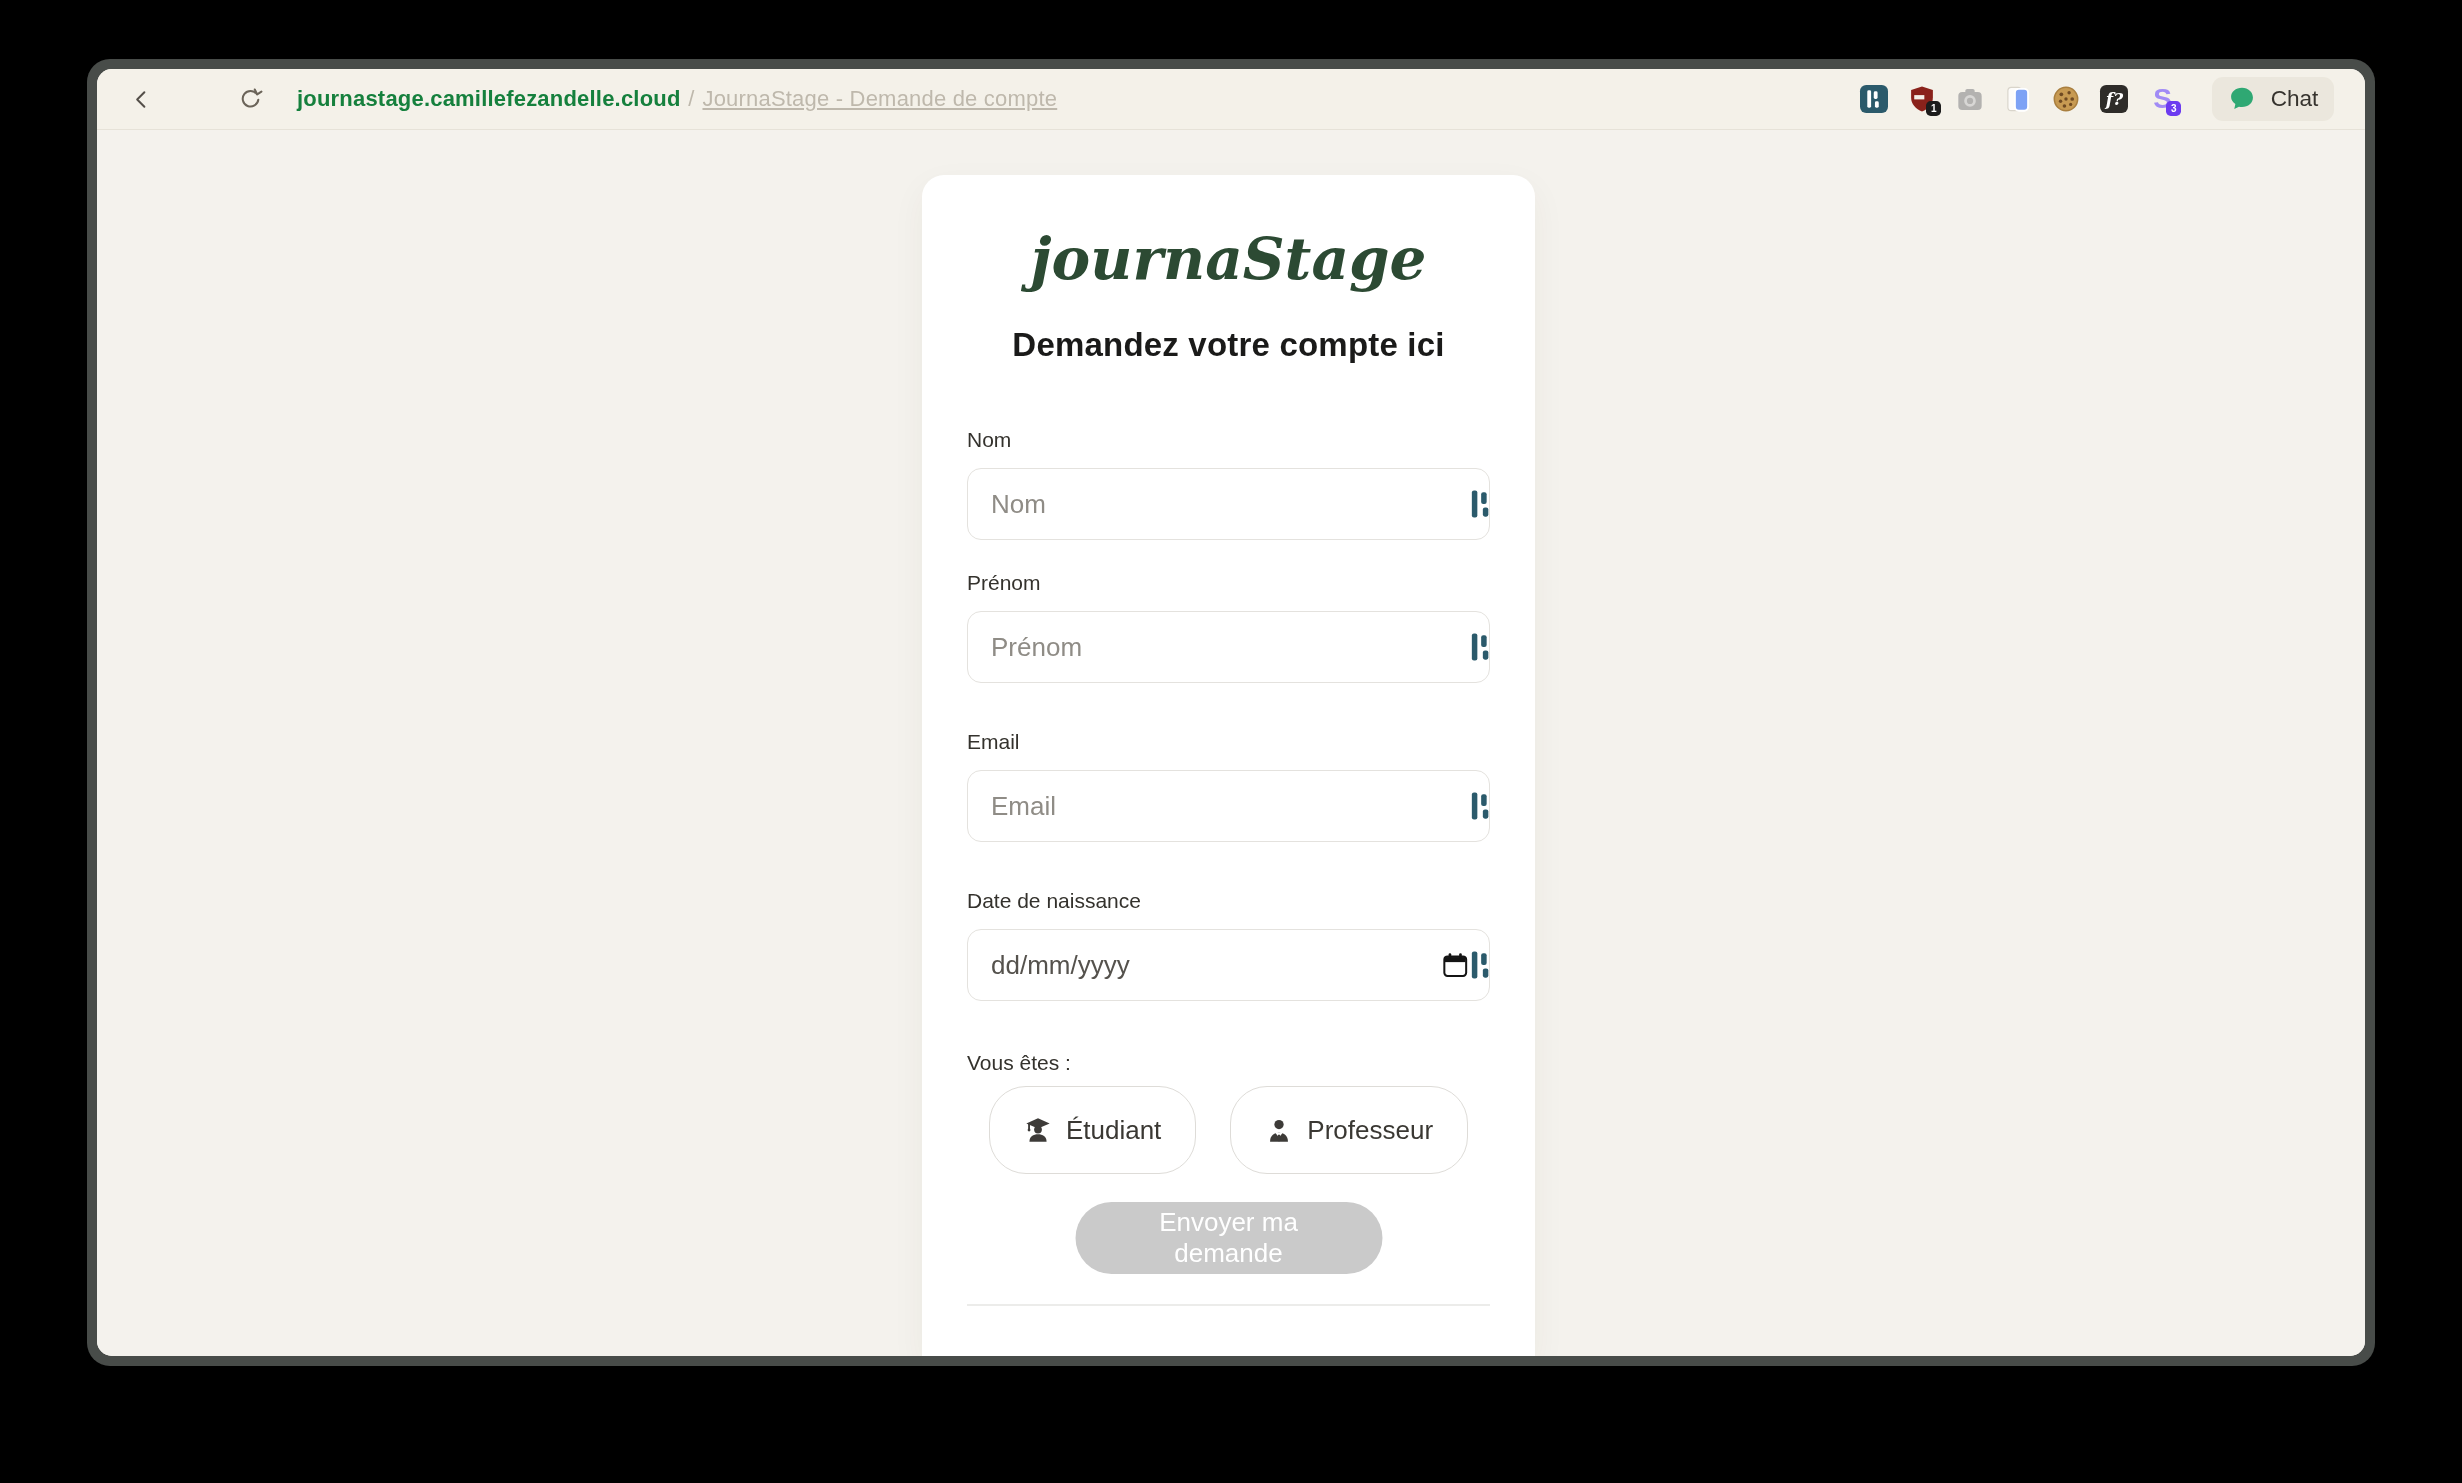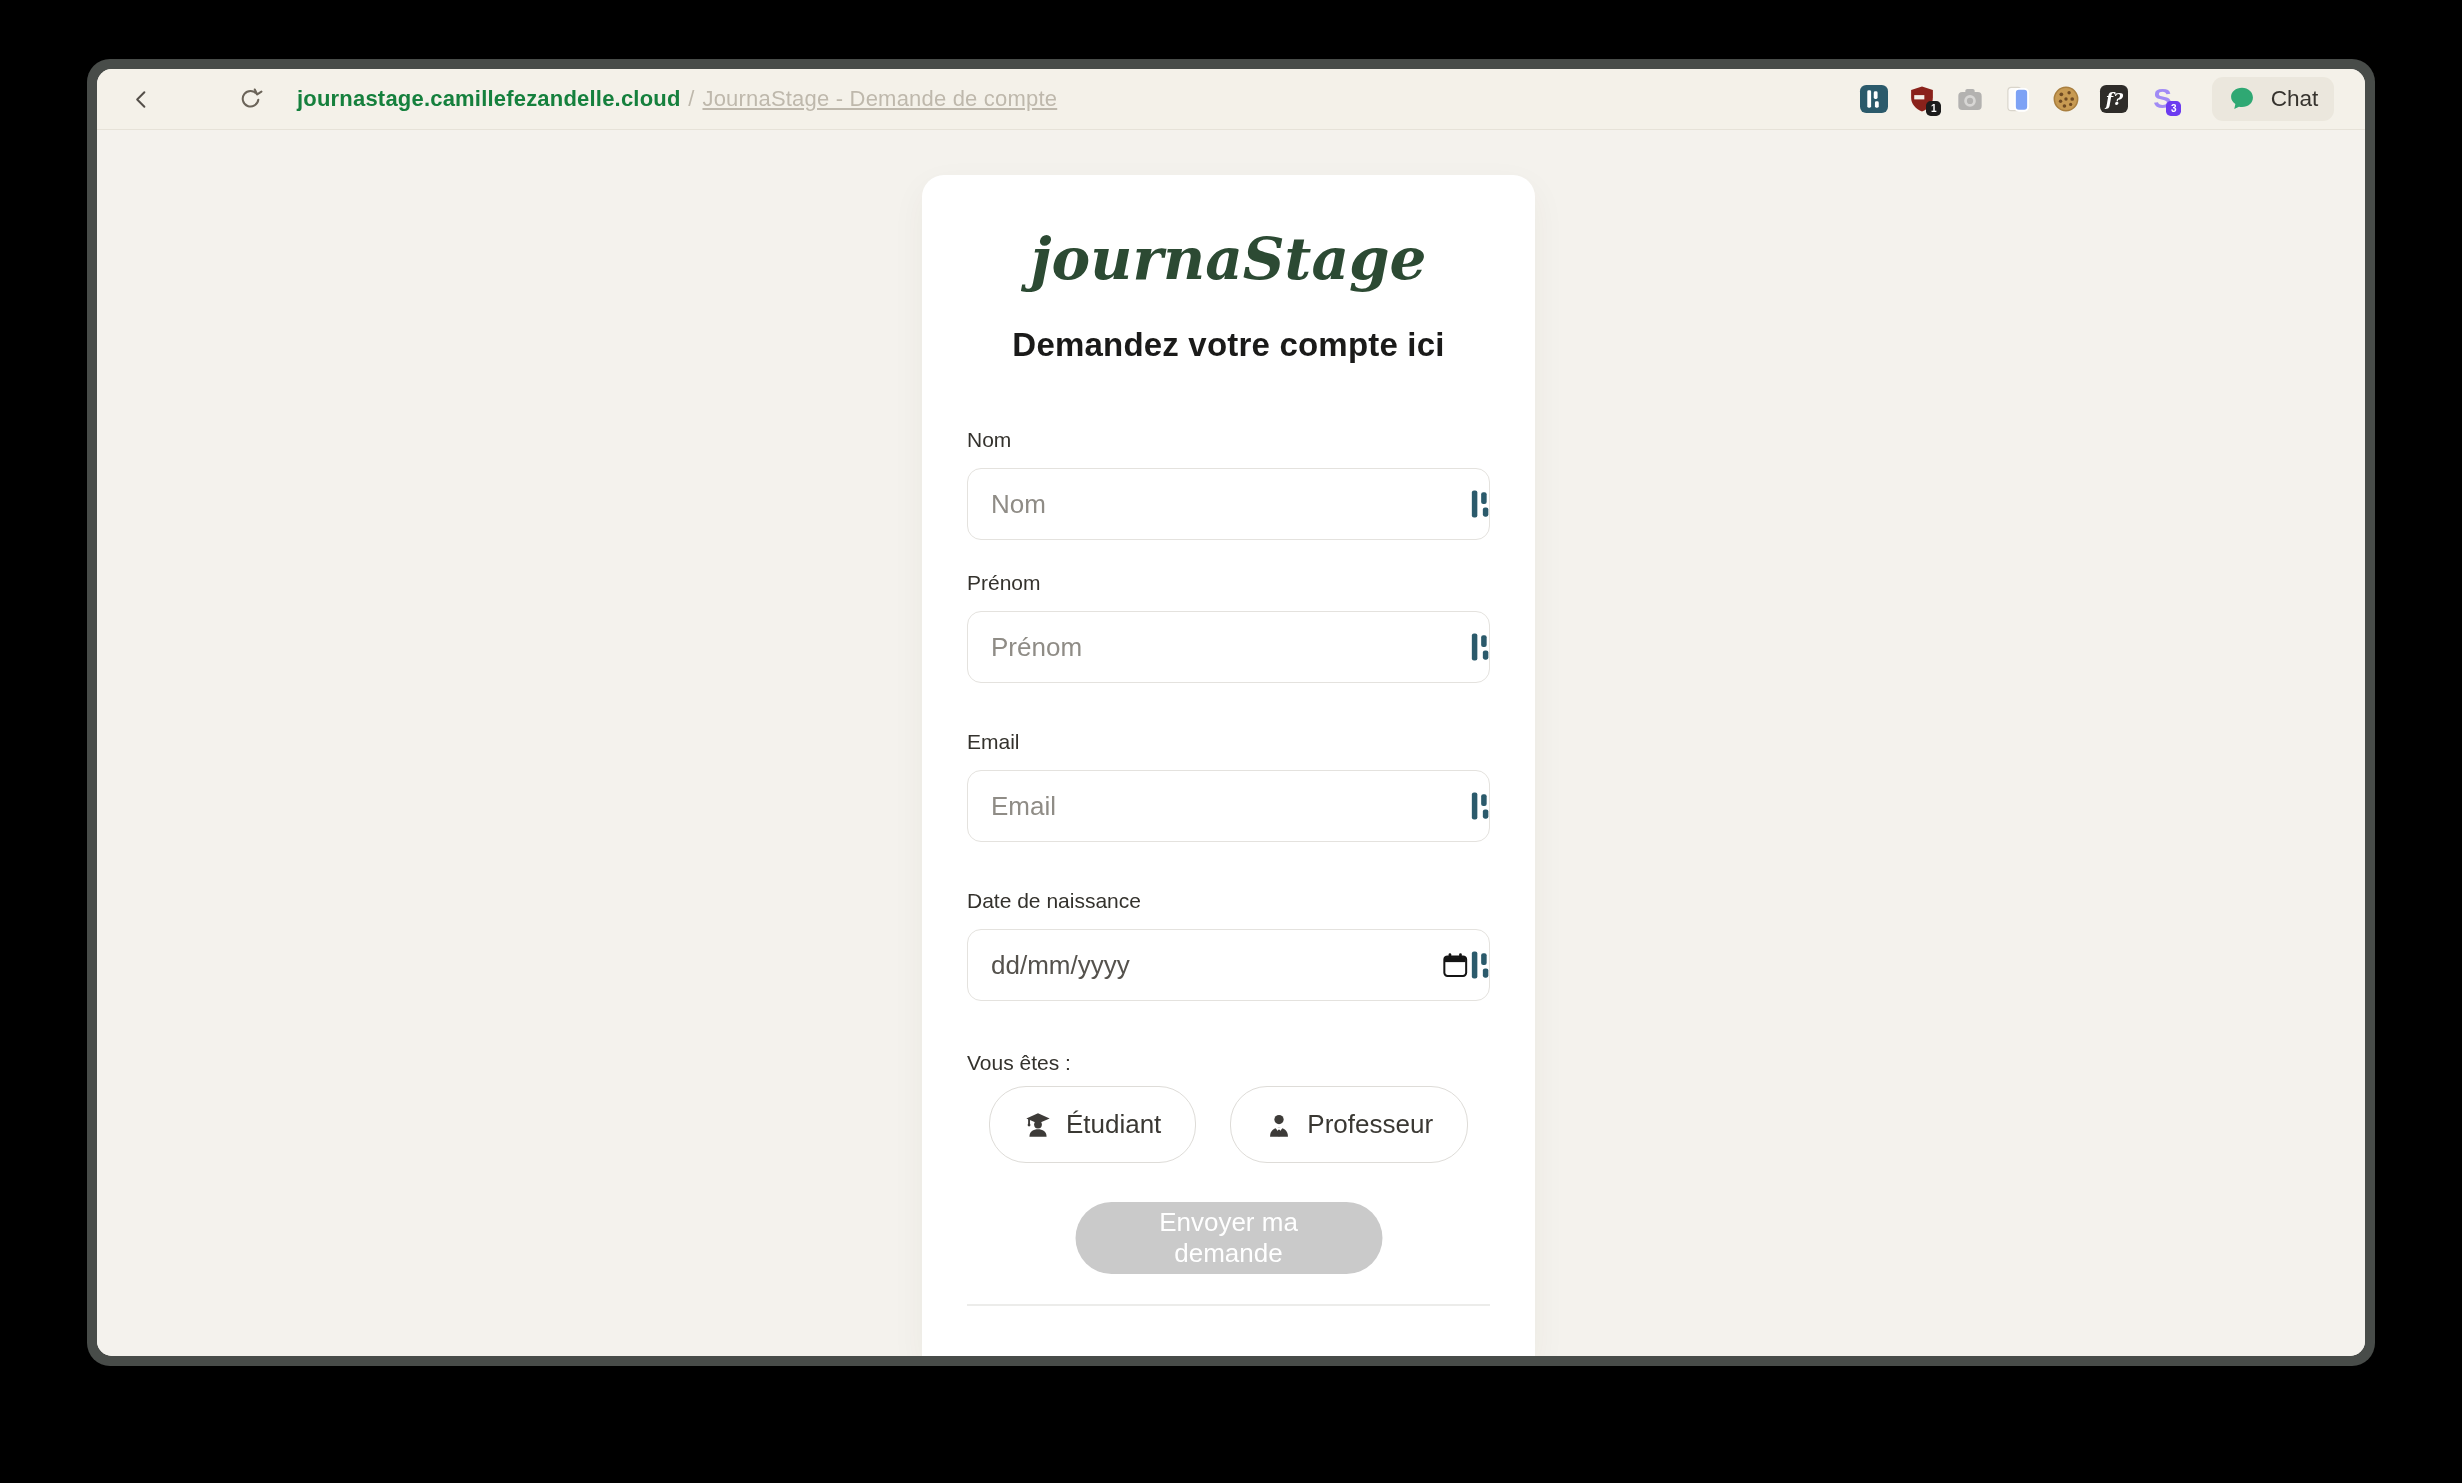--- a/index.html
+++ b/index.html
@@ -69,21 +69,21 @@
                width:22px; height:30px; }
   .cal-ic { position:absolute; right:22px; top:50%; transform:translateY(-50%);
             width:26.5px; height:26.5px; }
 
   .g1 { top:237px;margin-top:16px; } .g2 { top:396px; } .g3 { top:555px; } .g4 { top:714px; }
 
   .role-label { position:absolute; top:876px; left:45px; font-size:21px;
                 font-weight:500; color:#34322d; }
   .roles { position:absolute; top:911px; left:0; width:100%; display:flex;
            justify-content:center; gap:34px; }
-  .role-btn { height:77px; border-radius:37px; border:1.6px solid #dedcd8; background:#fff;
+  .role-btn { height:88px; border-radius:37px; border:1.6px solid #dedcd8; background:#fff;
               display:flex; align-items:center; gap:14px; padding:0 34px;
               font-size:26px; color:#3a3833; font-family:"Liberation Sans", sans-serif;
               cursor:pointer; }
   .submit { position:absolute; top:1027px; left:50%; transform:translateX(-50%);
             height:72px; min-width:307px; border:none; border-radius:36px;
             background:#cacaca; color:#ffffff; font-size:26px;
             font-family:"Liberation Sans", sans-serif; padding:0 37px; }
   .divider { position:absolute; top:1129px; left:45px; width:523px; height:1.6px;
              background:#ececea; }
 </style>

